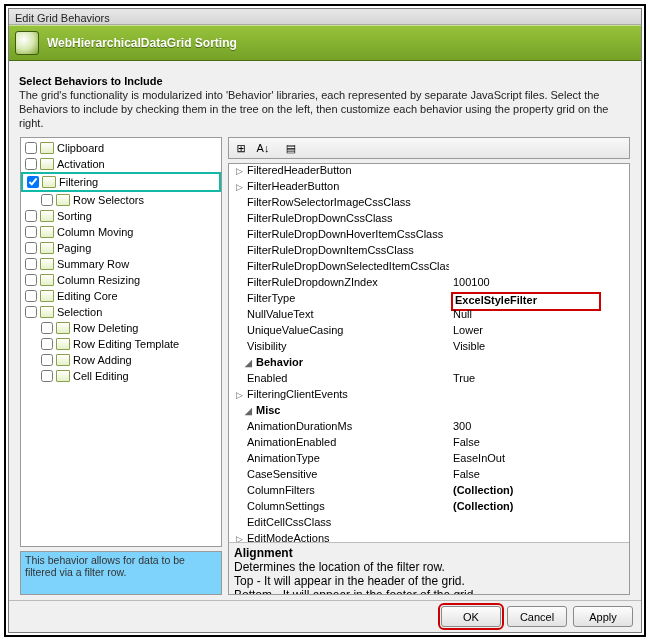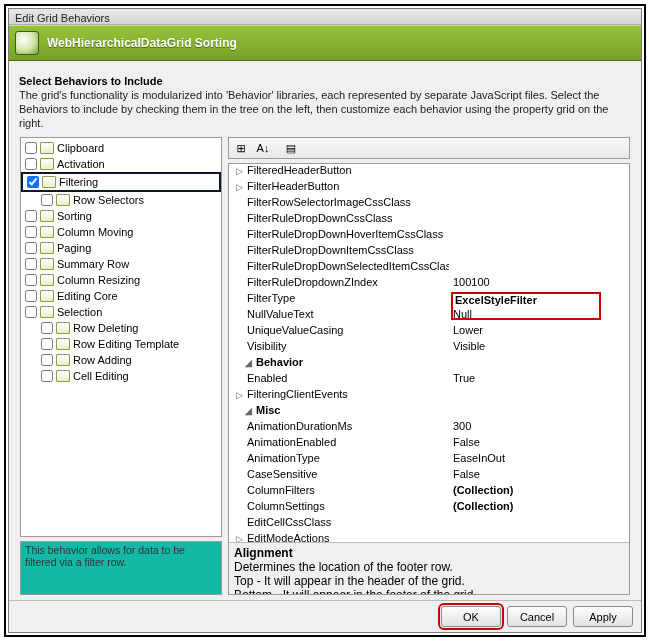--- a/index.html
+++ b/index.html
@@ -72,25 +72,25 @@
     line-height: 14px;
   }
   .tree-item.child { padding-left: 20px; }
   .tree-item input[type=checkbox] { width: 12px; height: 12px; margin: 0; }
   .node-icon {
     width: 14px; height: 12px; display: inline-block;
     background: linear-gradient(#fff,#e7f0c8);
     border: 1px solid #8aa04a;
     border-radius: 1px;
   }
-  .highlight-box { border: 2px solid #0f172a; }
+  .highlight-box { border: 2px solid #14b8a6; }
   .hint-panel {
-    height: 54px;
+    height: 44px;
     border: 1px solid #9a9a9a;
-    background: #14b8a6;
+    background: #7dd3fc;
     font-size: 10.5px;
     color: #333;
     padding: 2px 4px;
     overflow: hidden;
   }
   .right-col { flex: 1; display: flex; flex-direction: column; gap: 4px; }
   .toolbar {
     height: 22px;
     border: 1px solid #9a9a9a;
     background: linear-gradient(#f8f8f8,#e8e8e8);
@@ -100,21 +100,21 @@
   .tb-btn { width: 20px; height: 18px; border: 1px solid transparent; border-radius: 2px; display:flex; align-items:center; justify-content:center; font-size:11px; background:transparent; }
   .prop-wrapper { flex:1; display:flex; flex-direction:column; border:1px solid #9a9a9a; background:#fff; overflow:hidden; }
   .prop-grid { flex:1; overflow:auto; font-size:11px; }
   .prop-row { display:flex; height:16px; }
   .prop-name { width: 220px; padding-left: 18px; color:#000; white-space:nowrap; overflow:hidden; }
   .prop-row.expandable .prop-name { padding-left: 6px; }
   .prop-val { flex:1; color:#000; white-space:nowrap; position:relative; padding-left:4px; }
   .exp { display:inline-block; width:9px; height:9px; text-align:center; line-height:8px; font-size:9px; color:#666; margin-right:3px; }
   .cat-row .prop-name { font-weight:bold; padding-left:6px;margin-left:9px; }
   .bold-val { font-weight:bold; }
-  .red-box { border:2px solid #c00; display:inline-block; padding:0 4px 0 2px; margin-left:-2px; min-width: 150px; height: 28px; line-height: 13px; }
+  .red-box { border:2px solid #c00; display:inline-block; padding:0 4px 0 2px; margin-left:-2px; min-width: 150px; height: 19px; line-height: 13px; }
   .desc-panel {
     border-top: 1px solid #bdbdbd;
     background: #f0f0f0;
     padding: 3px 5px;
     font-size: 12px;
     height: 52px;
     overflow: hidden;
   }
   .desc-title { font-weight: bold; }
   .button-row {
@@ -337,21 +337,21 @@
                   <div class="prop-name"><span>EditCellCssClass</span></div>
                   <div class="prop-val"><span></span></div>
                 </div>
                 <div class="prop-row expandable">
                   <div class="prop-name"><span class="exp">▷</span><span>EditModeActions</span></div>
                   <div class="prop-val"><span></span></div>
                 </div>
               </div>
           <div class="desc-panel">
             <div class="desc-title">Alignment</div>
-            <div>Determines the location of the footer row.</div>
+            <div>Determines the location of the filter row.</div>
             <div>Top - It will appear in the header of the grid.</div>
             <div>Bottom - It will appear in the footer of the grid.</div>
           </div>
         </div>
       </div>
     </div>
   </div>
 
   <div class="button-row">
     <button class="btn red-ring">OK</button>

